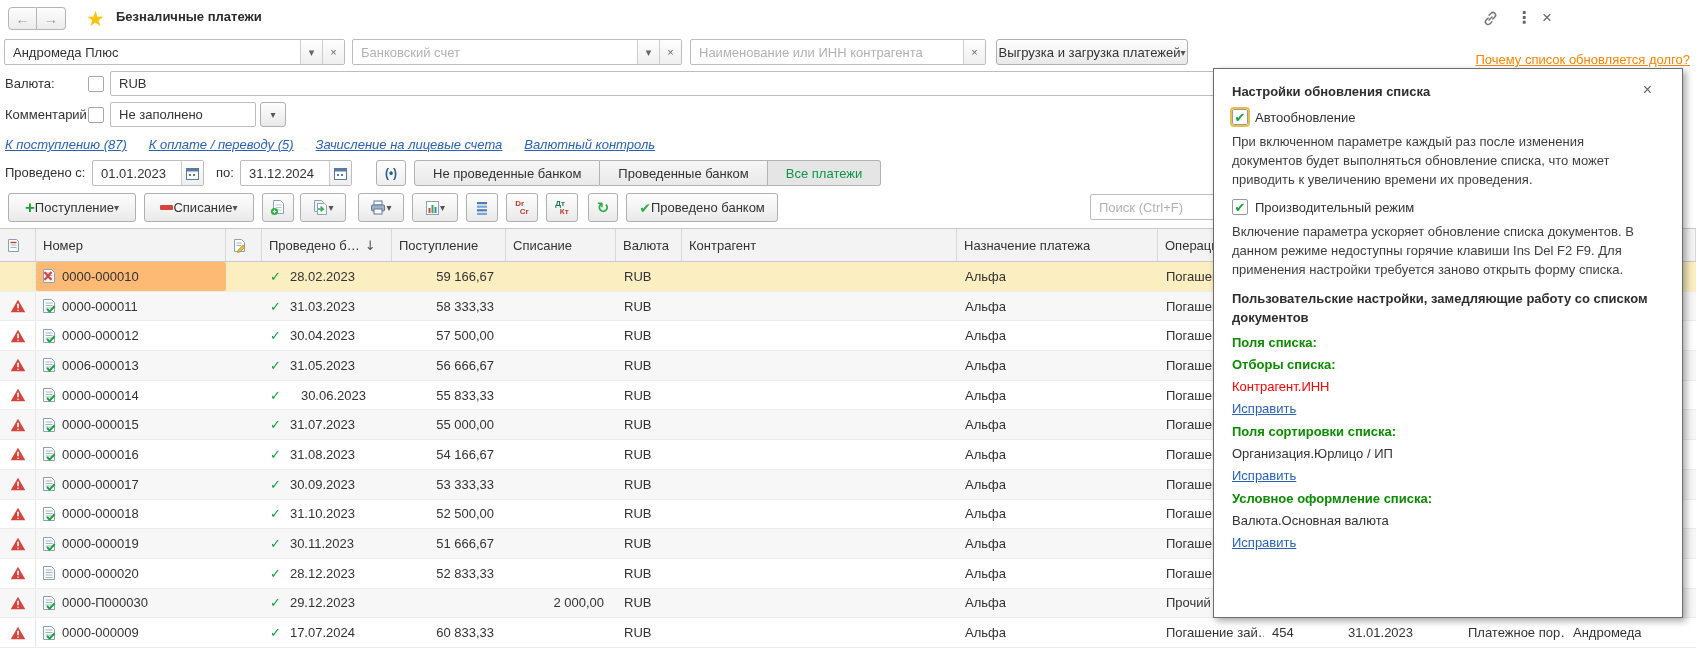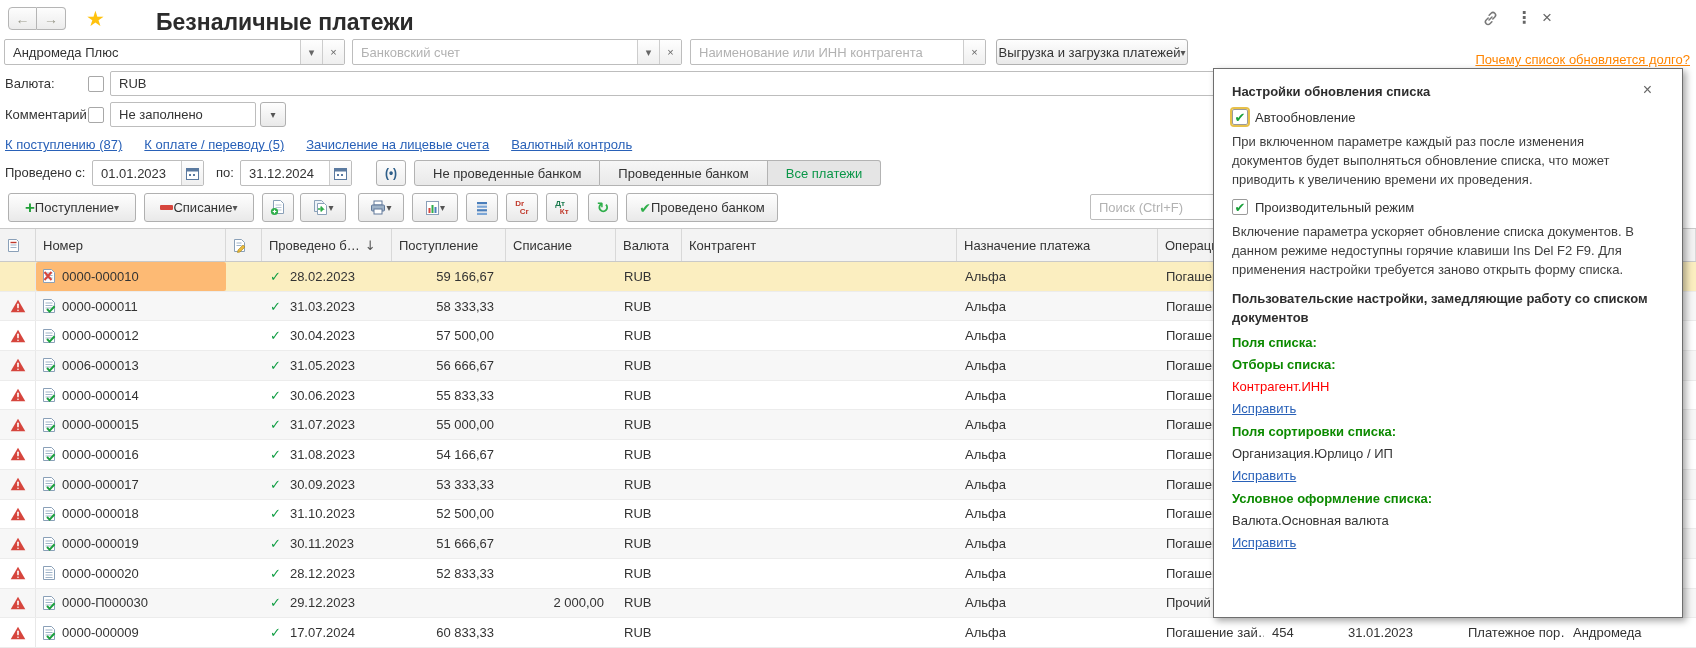--- a/index.html
+++ b/index.html
@@ -7,42 +7,42 @@
   body { font-family:"Liberation Sans","DejaVu Sans",sans-serif; font-size:13px; color:#333; background:#fff; }
   #app { position:relative; width:1696px; height:648px; background:#fff; }
 
   
   .topbar { position:absolute; left:0; top:0; width:100%; height:36px; }
   .navbtns { position:absolute; left:8px; top:7px; display:flex; }
   .nav-b { width:29px; height:23px; background:linear-gradient(#fdfdfd,#ececec); border:1px solid #b5b5b5; color:#9a9a8c; font-size:14px; cursor:pointer; }
   .nav-b.left { border-radius:4px 0 0 4px; }
   .nav-b.right { border-radius:0 4px 4px 0; border-left:none; }
   .star { position:absolute; left:86px; top:7px; font-size:21px; color:#ffc20e; cursor:pointer; }
-  .title { position:absolute; left:116px; top:9px; font-size:23px; font-weight:bold; color:#2b2b2b;margin-left:40px; }
+  .title { position:absolute; left:116px; top:9px; font-size:13px; font-weight:bold; color:#2b2b2b; }
   .top-ic { position:absolute; top:8px; color:#666; cursor:pointer; text-align:center; }
   .ic-link { left:1482px; top:10px; }
   .ic-dots { left:1516px; font-size:16px; font-weight:bold; font-family:"DejaVu Sans",sans-serif; }
   .ic-close { left:1542px; font-size:17px; }
 
   
   .fld { position:absolute; height:26px; border:1px solid #bdbdbd; border-radius:2px; background:#fff; display:flex; align-items:stretch; overflow:hidden; }
   .fld .val { flex:1; display:flex; align-items:center; padding:0 8px; white-space:nowrap; overflow:hidden; }
   .fld .ph { color:#b2b2b2; }
   .fbtn { width:22px; border-left:1px solid #cdcdcd; background:linear-gradient(#fefefe,#efefef); color:#666; display:flex; align-items:center; justify-content:center; font-size:11px; cursor:pointer; }
   .btn { position:absolute; height:26px; border:1px solid #b0b0b0; border-radius:3px; background:linear-gradient(#fefefe,#e9e9e9); display:flex; align-items:center; justify-content:center; padding:0 10px; cursor:pointer; color:#333; white-space:nowrap; }
   .caret { font-size:10px; color:#555; font-family:"DejaVu Sans",sans-serif; }
   .lbl { position:absolute; color:#333; }
   .cb { position:absolute; width:16px; height:16px; border:1px solid #a8a8a8; border-radius:2px; background:#fff; cursor:pointer; }
 
   .row1 { top:39px; } .row2 { top:71px; } .row3 { top:102px; }
 
   .help-link { position:absolute; right:6px; top:52px; color:#ff8400; text-decoration:underline; cursor:pointer; }
 
   
-  .navlinks { position:absolute; left:5px; top:137px; display:flex; gap:22px; }
+  .navlinks { position:absolute; left:5px; top:137px; display:flex; gap:22px;font-style:italic; }
   .navlink { color:#2961b8; text-decoration:underline; cursor:pointer; white-space:nowrap; }
 
   
   .daterow { position:absolute; left:0; top:160px; height:26px; width:100%; }
   .seg-wrap { position:absolute; left:414px; top:0; display:flex; }
   .seg { height:26px; border:1px solid #b3b3b3; border-left:none; background:linear-gradient(#f6f6f6,#e9e9e9); display:flex; align-items:center; justify-content:center; padding:0 18px; cursor:pointer; color:#333; white-space:nowrap; }
   .seg:first-child { border-left:1px solid #b3b3b3; border-radius:3px 0 0 3px; }
   .seg:last-child { border-radius:0 3px 3px 0; }
   .seg.active { background:#e5e5e5; color:#0a9648; }
   .period-btn { position:absolute; left:376px; top:0; width:30px; height:26px; border:1px solid #b0b0b0; border-radius:3px; background:linear-gradient(#fefefe,#eee); color:#2e5f8a; font-weight:bold; font-size:12px; display:flex; align-items:center; justify-content:center; cursor:pointer; }
@@ -419,21 +419,21 @@
             <svg width="14" height="16" viewBox="0 0 14 16">
               <path d="M1.5 1.5 h8 l3 3 v10 h-11 z" fill="#fff" stroke="#8aa0b8"></path>
               <path d="M3.5 5 h7 M3.5 7.5 h7 M3.5 10 h7" stroke="#9fb3c8"></path>
               <path d="M5 11 l2.6 2.6 5-5.4" stroke="#19a03c" stroke-width="2" fill="none"></path>
             </svg>
             <span>0000-000014</span>
           </div>
           <div class="tc "></div>
           <div class="tc ">
             <span class="check">✓</span>
-            <span style="margin-left:9px">30.06.2023</span>
+            <span style="margin-left:20px">30.06.2023</span>
           </div>
           <div class="tc right">55 833,33</div>
           <div class="tc right"></div>
           <div class="tc ">RUB</div>
           <div class="tc "></div>
           <div class="tc ">Альфа</div>
           <div class="tc ">Погашение зай…</div>
           <div class="tc "></div>
           <div class="tc "></div>
           <div class="tc "></div>

